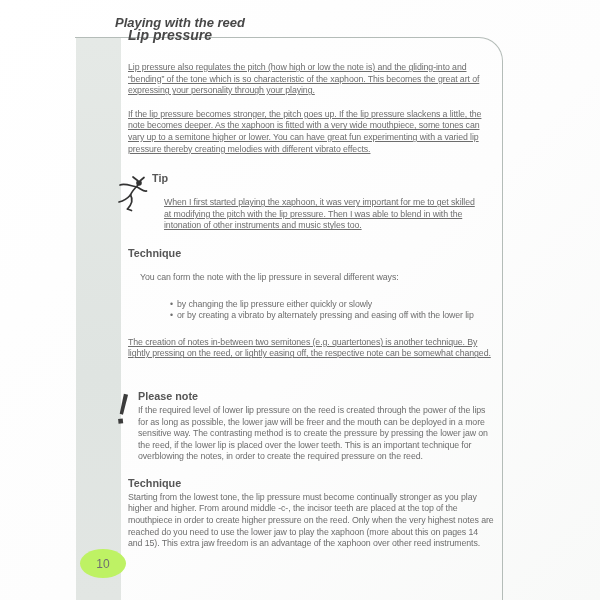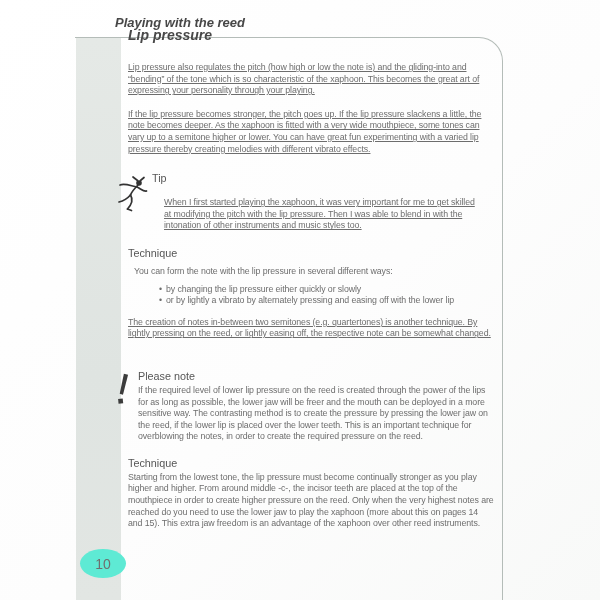--- a/index.html
+++ b/index.html
@@ -26,36 +26,36 @@
     position:absolute;left:128px;top:28px;width:366px;
     color:#6d6d6d;font-size:8.8px;line-height:11.6px;letter-spacing:-0.1px;
   }
   .doc-title{
     font-size:14px;font-weight:bold;font-style:italic;color:#484848;
     margin:0 0 19px 0;letter-spacing:0;line-height:15px;
   }
   .para{margin:0 0 12px 0;text-decoration:underline;}
   .block-heading{
     font-size:10.8px;color:#565656;margin:0 0 2px 0;letter-spacing:0;line-height:13px;
-    font-weight:normal;
+    font-weight:bold;
   }
   .tip-block{position:relative;margin:17px 0 15px 0;padding-left:24px;}
   .tip-icon{position:absolute;left:-12px;top:4px;}
   .tech-block{margin:0 0 10px 0;}
-  .bullets{margin:4px;padding:0;list-style:none;}
+  .bullets{margin:15px;padding:0;list-style:none;}
   .bullet-row{padding-left:27px;}
   .bullet-mark{margin-right:4px;}
   .note-block{position:relative;margin:30px 0 14px 0;padding-left:10px;}
   .note-icon{position:absolute;left:-12px;top:3px;}
   .tech2-block{margin-top:14px;}
   .page-num-badge{
     position:absolute;left:80px;top:549px;width:46px;height:29px;
-    background:#5eead4;border-radius:50%;
+    background:#bef264;border-radius:50%;
     display:flex;align-items:center;justify-content:center;
-    font-size:14px;color:#6f6f6f;
+    font-size:12px;color:#6f6f6f;
   }
 </style>
 </head>
 <body>
 
 <div class="page-header">Playing with the reed</div>
 
 <div class="box-outline"></div>
 <div class="side-strip"></div>
 
@@ -80,24 +80,24 @@
         <path d="M14.5 19 C17 23, 16 28, 11.5 33"></path>
         <path d="M11.5 33 L15.5 34.5"></path>
       </svg>
     </span>
     <div class="block-heading">Tip</div>
     <p class="para" style="margin:12px">When I first started playing the xaphoon, it was very important for me to get skilled at modifying the pitch with the lip pressure. Then I was able to blend in with the intonation of other instruments and music styles too.</p>
   </div>
 
   <div class="tech-block">
     <div class="block-heading">Technique</div>
-    <p style="margin:6px">You can form the note with the lip pressure in several different ways:</p>
+    <p style="margin:12px">You can form the note with the lip pressure in several different ways:</p>
     <ul class="bullets">
       <li class="bullet-row"><span class="bullet-mark">•</span><span>by changing the lip pressure either quickly or slowly</span></li>
-      <li class="bullet-row"><span class="bullet-mark">•</span><span>or by lightly a vibrato by alternately pressing and easing off with the lower lip</span></li>
+      <li class="bullet-row"><span class="bullet-mark">•</span><span>or by creating a vibrato by alternately pressing and easing off with the lower lip</span></li>
     </ul>
   </div>
 
   <p class="para">The creation of notes in-between two semitones (e.g. quartertones) is another technique. By lightly pressing on the reed, or lightly easing off, the respective note can be somewhat changed.</p>
 
   <div class="note-block">
     <span class="note-icon">
       <svg width="13" height="34" viewBox="0 0 14 36">
         <path d="M8.5 0.5 L13 1.5 L7.5 23 L4 22 Z" fill="#3c3c3c"></path>
         <rect x="2.5" y="27.5" width="5" height="5" transform="rotate(-6 5 30)" fill="#3c3c3c"></rect>

